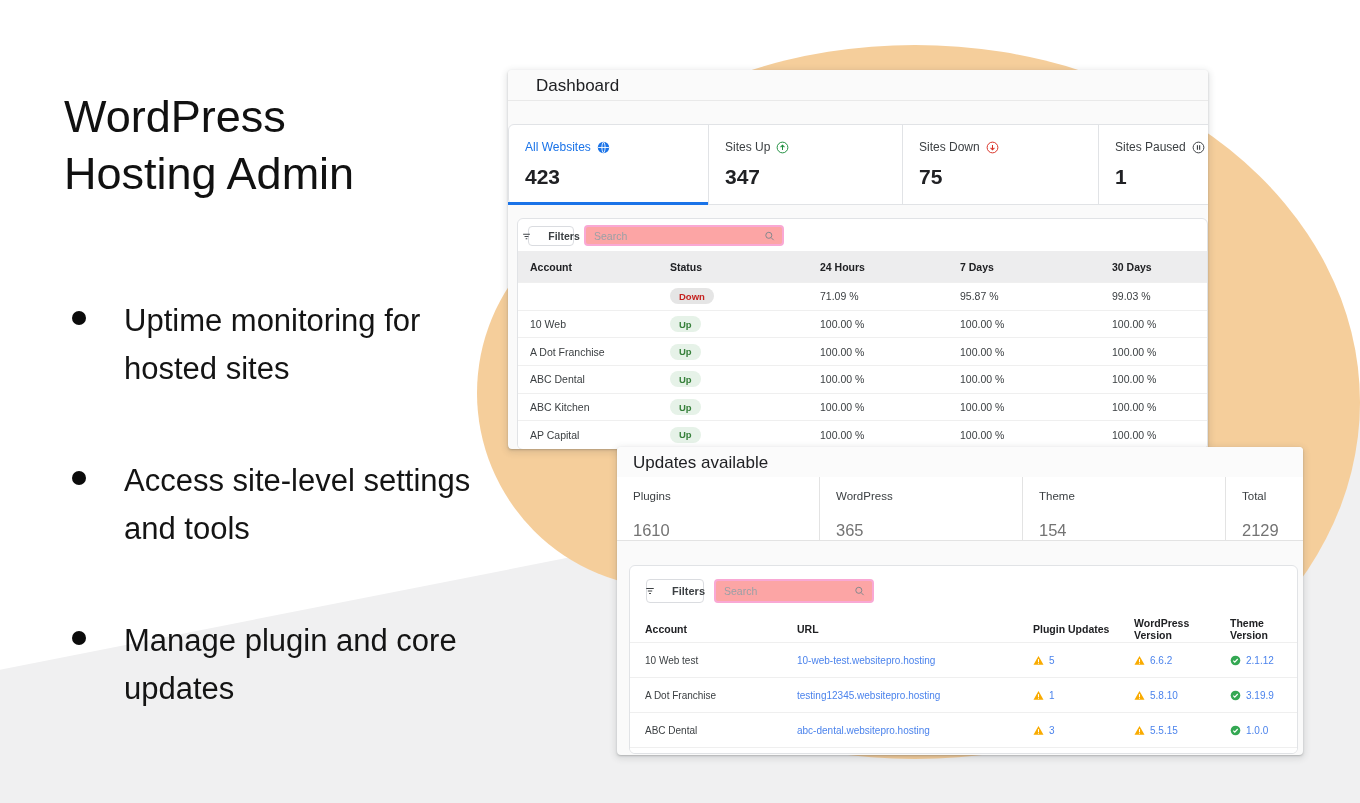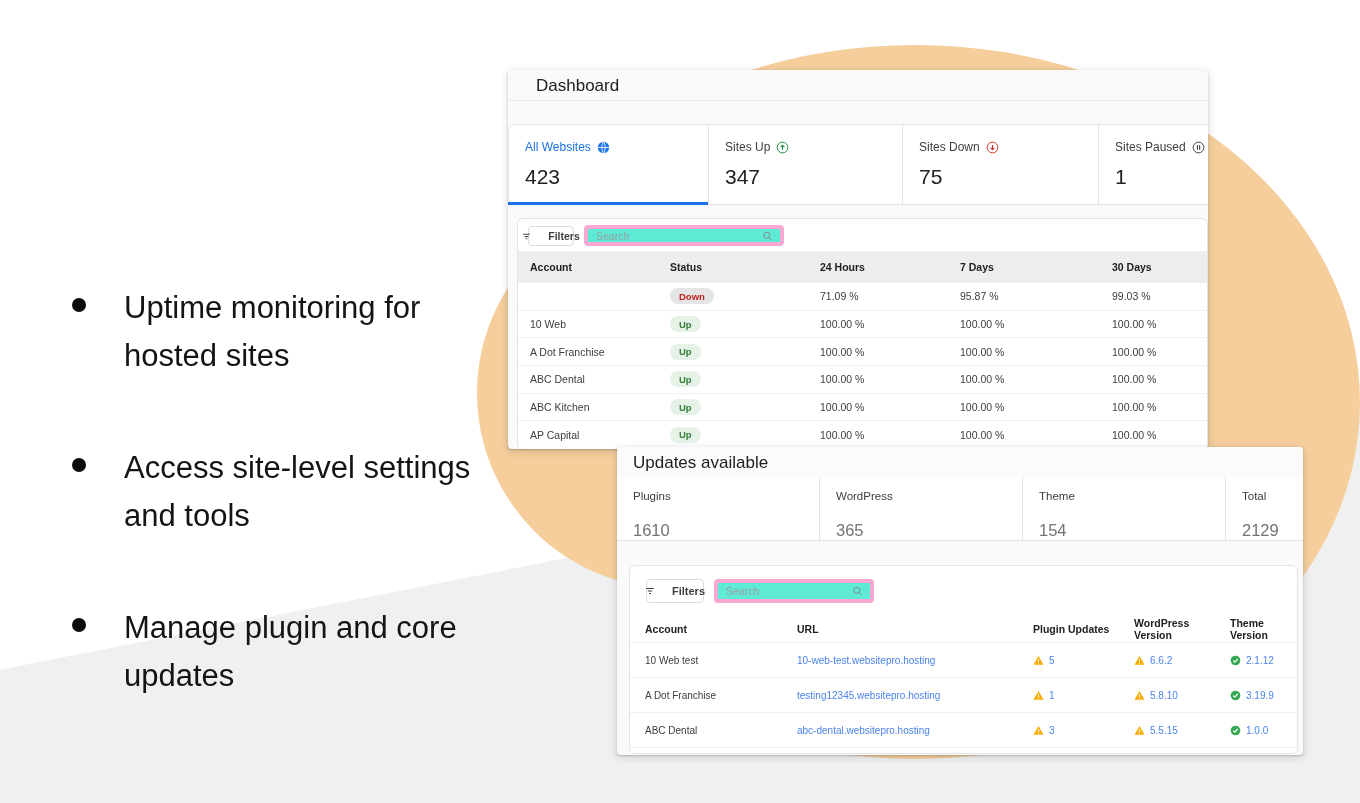--- a/index.html
+++ b/index.html
@@ -12,53 +12,53 @@
     background:#f0f0f1; clip-path:polygon(0 83.4%, 100% 50%, 100% 100%, 0 100%); }
   .tan-clip { position:absolute; left:617px; top:0; right:0; bottom:0; overflow:hidden; }
   .tan-ellipse { position:absolute; left:-147px; top:45px; width:890px; height:714px;
     border-radius:50%; background:#f5ce9b; }
   .tan-circle-small { position:absolute; left:477px; top:198px; width:390px; height:390px;
     border-radius:50%; background:#f5ce9b; }
 
   
   .headline { position:absolute; left:64px; top:88px; width:380px;
     font-size:45px; line-height:1.27; color:#111111; font-weight:400; }
-  .bullets { position:absolute; left:66px; top:284px; width:440px; }
+  .bullets { position:absolute; left:66px; top:297px; width:440px; }
   .bullet { display:flex; margin-bottom:64px; }
   .bullet-dot { width:14px; height:14px; border-radius:50%; background:#0b0b0b;
     margin:14px 38px 0 6px; flex:none; }
   .bullet-text { font-size:31px; line-height:1.55; color:#141414; width:360px; }
 
   
   .panel { position:absolute; background:#fafafa; border-radius:4px; overflow:hidden;
     box-shadow:0 1px 2px rgba(60,64,67,.28), 0 2px 6px 2px rgba(60,64,67,.12); }
   .panel-header { height:31px; line-height:31px; font-size:17px; color:#202124;
     background:#fafafa; border-bottom:1px solid #e9e9e9; }
 
   
   #uptime-panel { left:508px; top:70px; width:700px; height:379px; }
   #uptime-panel .panel-header { padding-left:28px; }
   .stat-row { position:absolute; left:0; top:54px; display:flex;align-items:center; }
   .stat-card { height:81px; background:#ffffff; border:1px solid #e1e3e6; margin-left:-1px;
     padding:15px 0 0 16px; position:relative; cursor:pointer; }
   .stat-card.first { margin-left:0; border-radius:6px 0 0 6px; }
   .stat-label { font-size:12px; color:#3c4043; display:flex; align-items:center; gap:6px; white-space:nowrap; }
   .stat-label.blue { color:#1a73e8; }
-  .stat-value { font-size:21px; font-weight:normal; color:#202124; margin-top:11px; }
+  .stat-value { font-size:21px; font-weight:bold; color:#202124; margin-top:11px; }
   .stat-card.selected::after { content:""; position:absolute; left:-1px; right:-1px; bottom:-1px;
     height:3px; background:#1a73e8; }
 
   .table-card { position:absolute; background:#ffffff; border:1px solid #e1e3e6; border-radius:6px; overflow:hidden; }
   #uptime-table-card { left:9px; top:148px; width:691px; height:232px; }
   .filters-bar { position:relative; height:32px; }
   .filters-btn { position:absolute; display:flex; align-items:center; gap:17px; justify-content:center;
     border:1px solid #dadce0; border-radius:4px; background:#ffffff; font-size:10.5px; font-weight:bold;
     color:#3c4043; cursor:pointer; font-family:"Liberation Sans",sans-serif; }
   #uptime-filters-btn { left:10px; top:7px; width:46px; height:20px; }
-  .search-box { position:absolute; border:4px solid #f9a8d4; border-radius:4px; background:#5eead4; }
+  .search-box { position:absolute; border:2px solid #f9a8d4; border-radius:4px; background:#fca5a5; }
   #uptime-search { left:66px; top:6px; width:200px; height:21px; }
   .search-box input { position:absolute; left:8px; top:0; width:80%; height:100%; border:none; outline:none;
     font-size:10.5px; color:#3c4043; font-family:"Liberation Sans",sans-serif; background:transparent; }
   .search-box input::placeholder { color:#9aa0a6; }
   .search-glyph { position:absolute; right:7px; top:50%; transform:translateY(-50%); display:flex; }
 
   .thead { display:flex; align-items:center; font-size:10.5px; font-weight:bold; color:#202124; }
   #uptime-thead { height:31px; background:#ededee; padding-left:12px; }
   .u-c1{width:140px;} .u-c2{width:150px;} .u-c3{width:140px;} .u-c4{width:152px;} .u-c5{flex:1;}
   .trow { display:flex; align-items:center; height:27.7px; border-top:1px solid #efefef;
@@ -90,20 +90,21 @@
 <body>
 
 <div class="slide">
 
   <div class="gray-diagonal"></div>
   <div class="tan-circle-small"></div>
   <div class="tan-clip">
     <div class="tan-ellipse"></div>
   </div>
 
+  <div class="headline">WordPress Hosting Admin</div>
   <div class="bullets" id="bullet-list">
       <div class="bullet">
         <span class="bullet-dot"></span>
         <div class="bullet-text">Uptime monitoring for hosted sites</div>
       </div>
       <div class="bullet">
         <span class="bullet-dot"></span>
         <div class="bullet-text">Access site-level settings and tools</div>
       </div>
       <div class="bullet">

